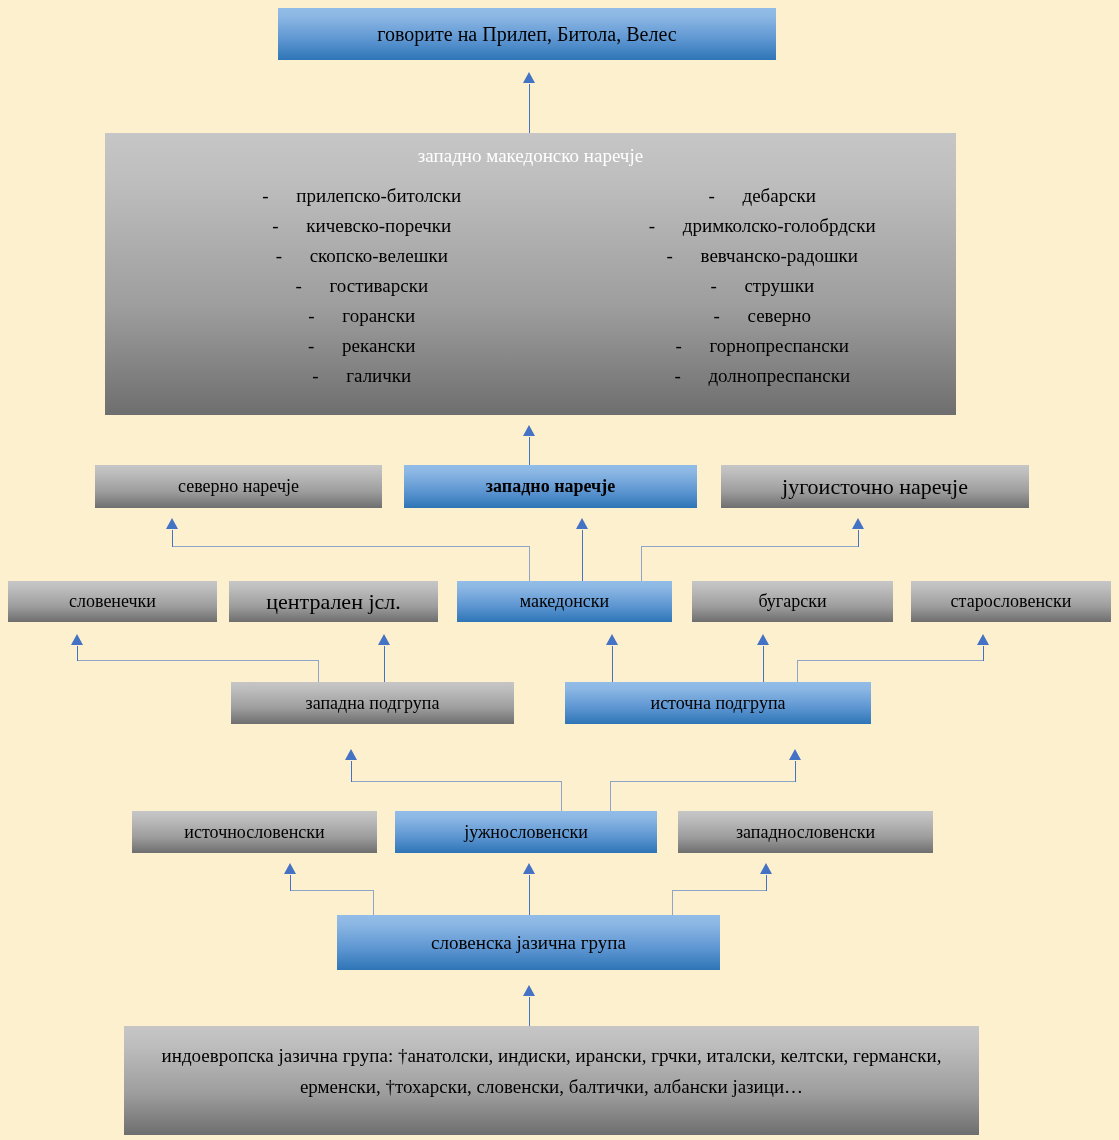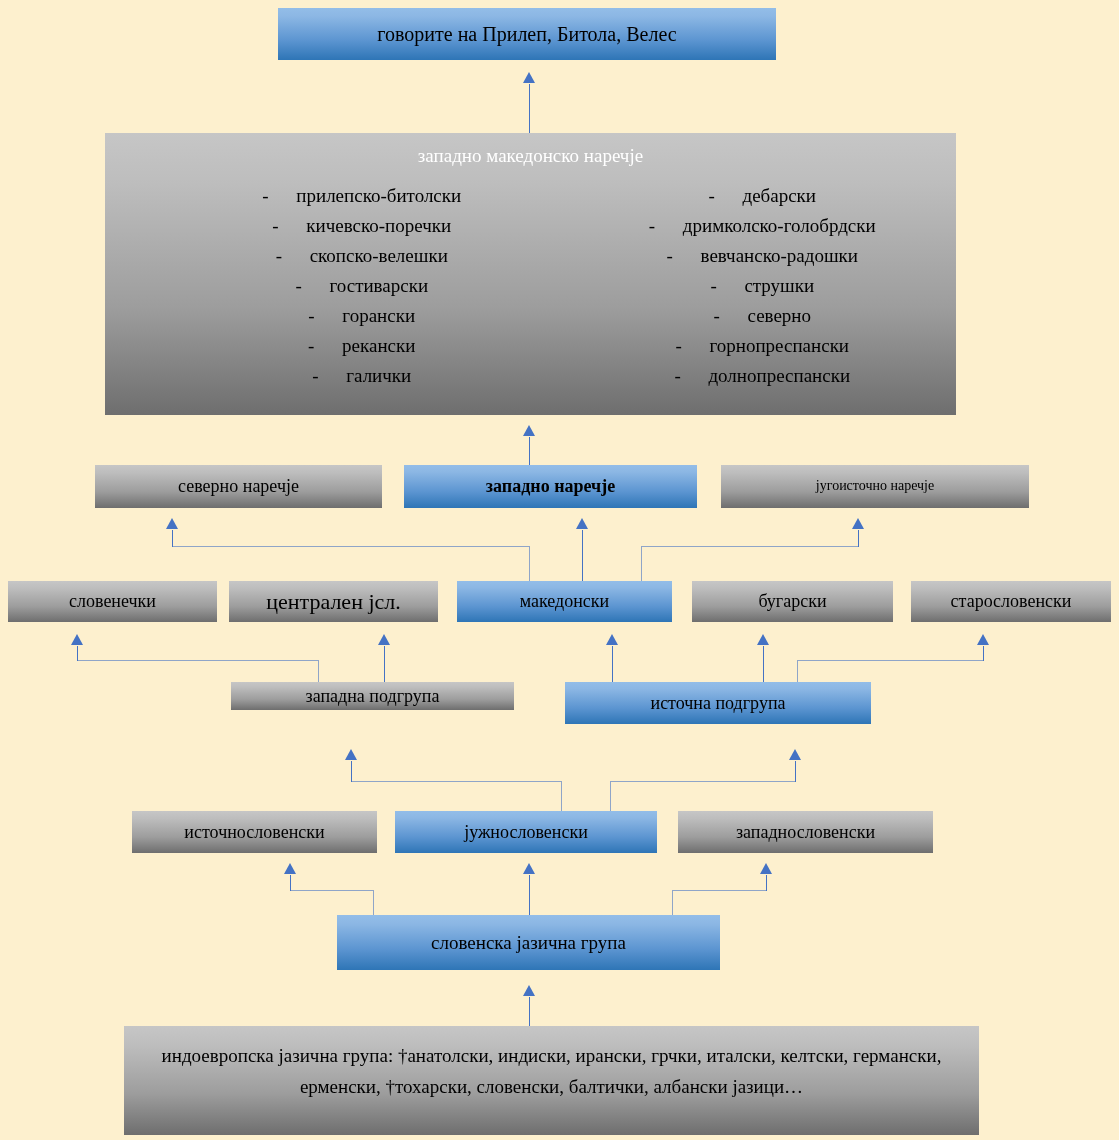--- a/index.html
+++ b/index.html
@@ -118,21 +118,21 @@
     </div>
   </div>
 
   <div class="seg v" style="left:529px;top:437px;height:28px;"></div>
   <div class="arrow" style="left:523px;top:425px;"></div>
 
   <div class="node gray" style="left:95px;top:465px;width:287px;height:43px;font-size:18px;">северно наречје</div>
 
   <div class="node blue" style="left:404px;top:465px;width:293px;height:43px;font-size:18px;font-weight:bold;">западно наречје</div>
 
-  <div class="node gray" style="left:721px;top:465px;width:308px;height:43px;font-size:14px;">југоисточно наречје</div>
+  <div class="node gray" style="left:721px;top:465px;width:308px;height:43px;font-size:22px;">југоисточно наречје</div>
 
   <div class="seg v soft" style="left:529px;top:546px;height:35px;"></div>
   <div class="seg h soft" style="left:172px;top:546px;width:358px;"></div>
   <div class="seg v" style="left:172px;top:530px;height:17px;"></div>
   <div class="arrow" style="left:166px;top:518px;"></div>
 
   <div class="seg v" style="left:582px;top:530px;height:51px;"></div>
   <div class="arrow" style="left:576px;top:518px;"></div>
 
   <div class="seg v soft" style="left:641px;top:546px;height:35px;"></div>
@@ -162,21 +162,21 @@
   <div class="arrow" style="left:606px;top:634px;"></div>
 
   <div class="seg v" style="left:763px;top:646px;height:44px;"></div>
   <div class="arrow" style="left:757px;top:634px;"></div>
 
   <div class="seg v soft" style="left:797px;top:660px;height:30px;"></div>
   <div class="seg h soft" style="left:797px;top:660px;width:187px;"></div>
   <div class="seg v" style="left:983px;top:646px;height:15px;"></div>
   <div class="arrow" style="left:977px;top:634px;"></div>
 
-  <div class="node gray" style="left:231px;top:682px;width:283px;height:28px;font-size:18px;">западна подгрупа</div>
+  <div class="node gray" style="left:231px;top:682px;width:283px;height:42px;font-size:18px;">западна подгрупа</div>
 
   <div class="node blue" style="left:565px;top:682px;width:306px;height:42px;font-size:18px;">источна подгрупа</div>
 
   <div class="seg v soft" style="left:561px;top:781px;height:30px;"></div>
   <div class="seg h soft" style="left:351px;top:781px;width:211px;"></div>
   <div class="seg v" style="left:351px;top:761px;height:21px;"></div>
   <div class="arrow" style="left:345px;top:749px;"></div>
 
   <div class="seg v soft" style="left:610px;top:781px;height:30px;"></div>
   <div class="seg h soft" style="left:610px;top:781px;width:186px;"></div>

